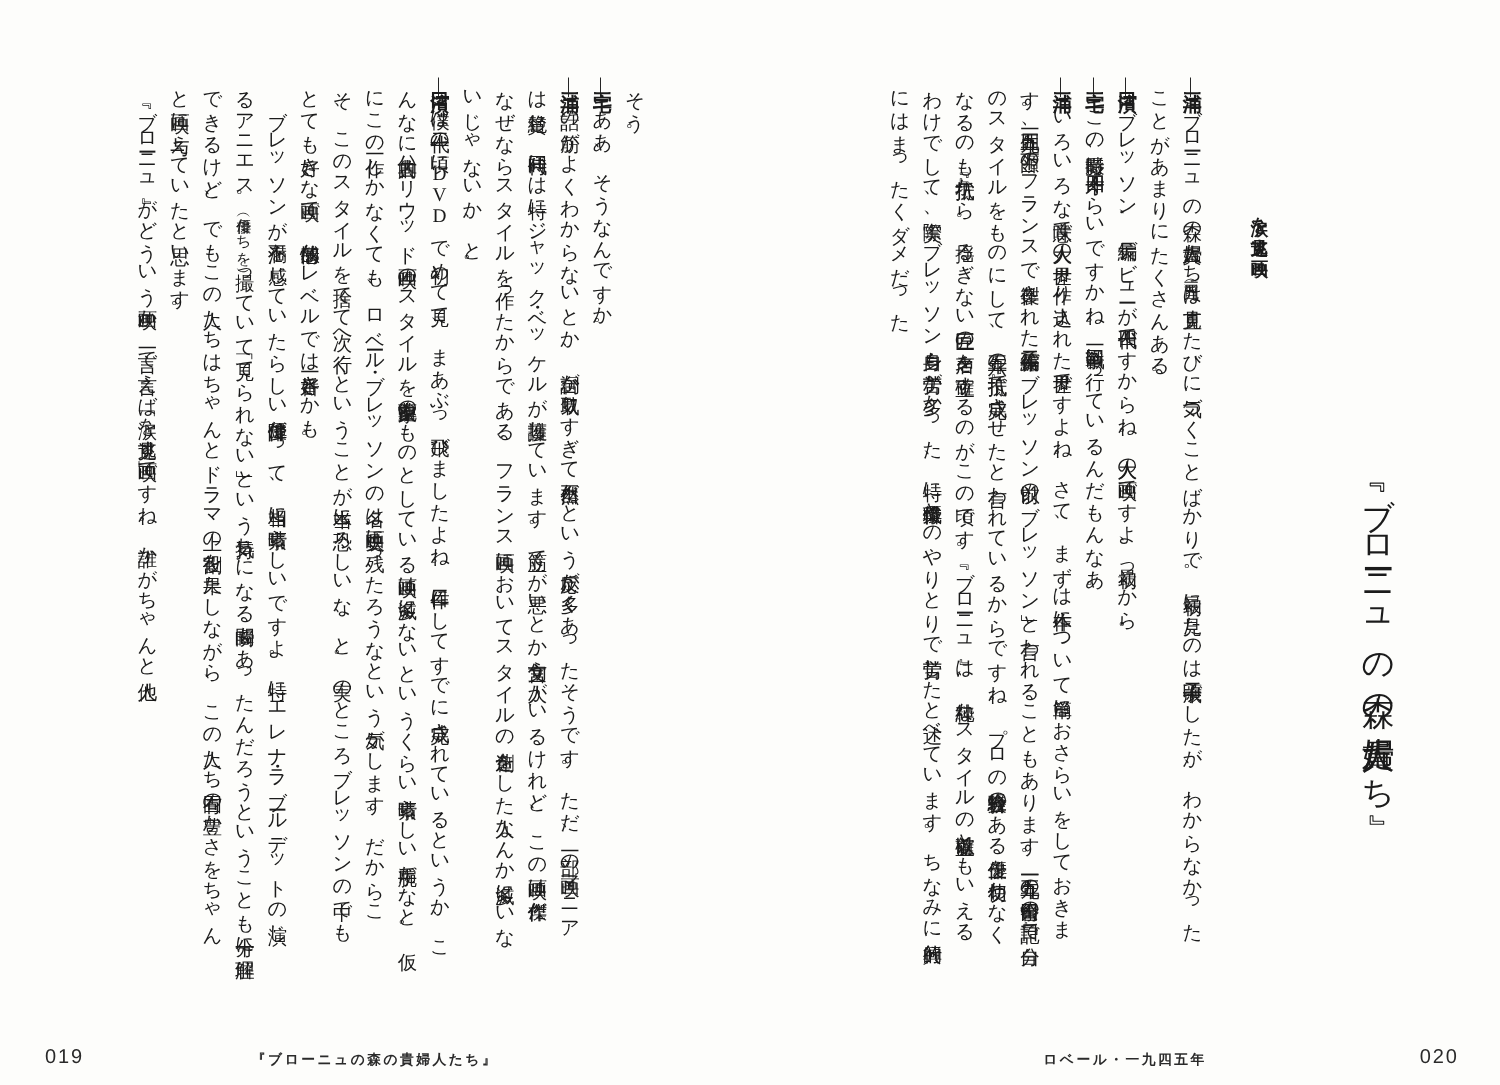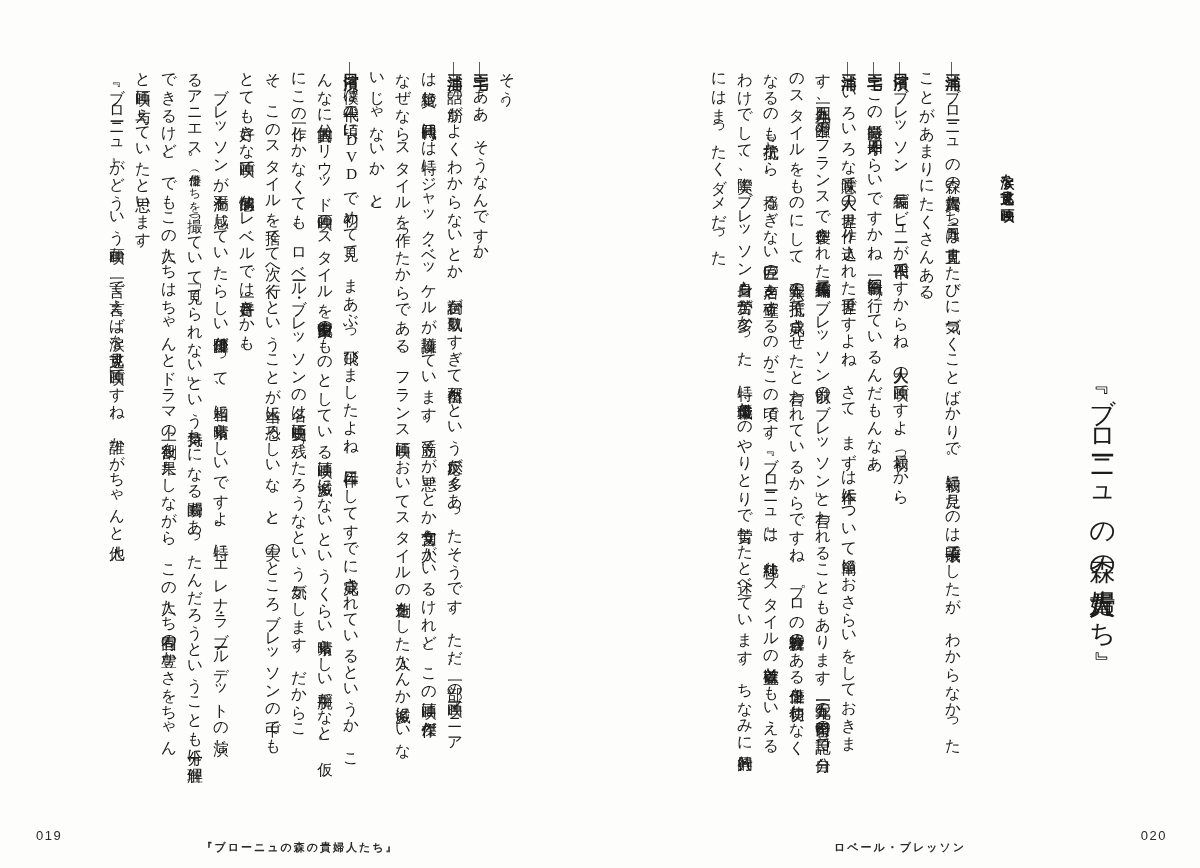--- a/index.html
+++ b/index.html
@@ -63,23 +63,23 @@
     text-orientation: mixed;
     font-size: 14px;
     font-weight: bold;
     letter-spacing: 0.5px;
     font-family: "Liberation Sans", sans-serif;
     white-space: nowrap;
   }
 
   .pagenum {
     position: absolute;
-    bottom: 25px;
+    bottom: 13px;
     font-family: "Liberation Sans", sans-serif;
-    font-size: 13px;
+    font-size: 16px;
     letter-spacing: 1.5px;
     color: #2a2a2a;
   }
   .page-left  .pagenum { left: 36px; }
   .page-right .pagenum { right: 33px; }
 
   .running-head {
     position: absolute;
     bottom: 13px;
     left: 0; right: 0;
@@ -112,16 +112,16 @@
   <section class="page page-right">
     <h1 class="chapter-title">『ブローニュの森の貴婦人たち』</h1>
     <h2 class="section-head">涙を見逃す映画</h2>
     <div class="vbody">
         <p><span class="spk">三浦</span><span>―『ブローニュの森の貴婦人たち』</span><span class="small">（一九四五）</span><span>は見直すたびに気づくことばかりで。最初に見たのは二十歳頃でしたが、わからなかったことがあまりにたくさんある。</span></p>
         <p><span class="spk">濱口</span><span>―ブレッソン、長編デビューが四十代ですからね。大人の映画ですよ、最初っから。</span></p>
         <p><span class="spk">三宅</span><span>―この撮影時、四十四才くらいですかね。一回戦争に行っているんだもんなあ。</span></p>
         <p><span class="spk">三浦</span><span>―いろいろな意味で大人の世界、作り込まれた世界ですよね。さて、まずは本作について簡単におさらいをしておきます。一九四五年、占領下のフランスで製作された長編第二作で「ブレッソン以前のブレッソン」と言われることもあります。一九五一年の『田舎司祭の日記』で自分のスタイルをものにして、五六年の『抵抗』で完成させたと言われているからですね。プロの舞台経験のある俳優を一切使わなくなるのも『抵抗』から。揺るぎない巨匠の名声を確立するのがこの頃です。『ブローニュ』は、純粋なスタイルの確立以前ともいえるわけでして、実際、ブレッソン自身も苦労が多かった、特に職業俳優とのやりとりで苦労したと述べています。ちなみに興行的にはまったくダメだった</span></p>
       </div>
     <span class="pagenum">020</span>
-    <div class="running-head">ロベール・ブレッソン</div>
+    <div class="running-head">ロベール・一九四五年</div>
   </section>
 
 </div>
 
 </body></html>

